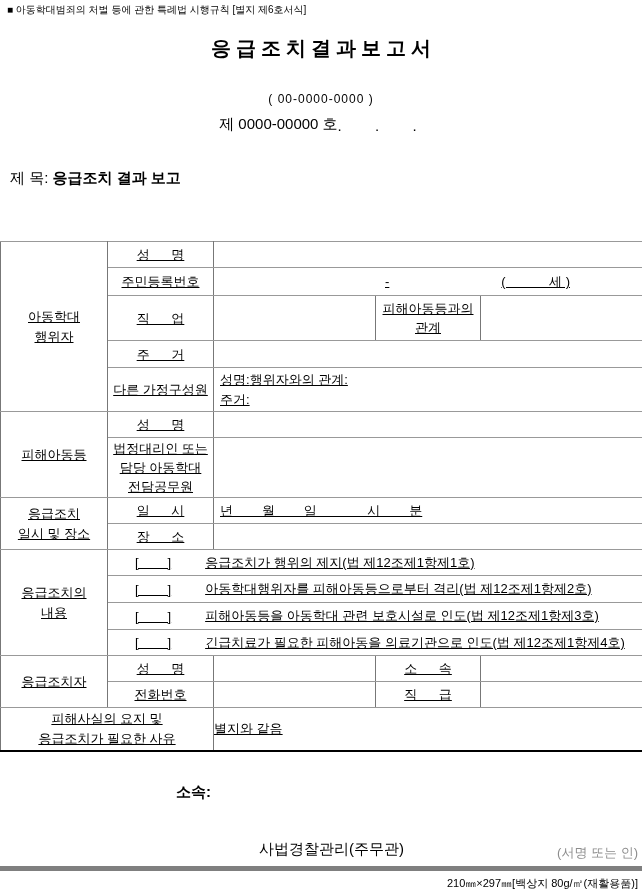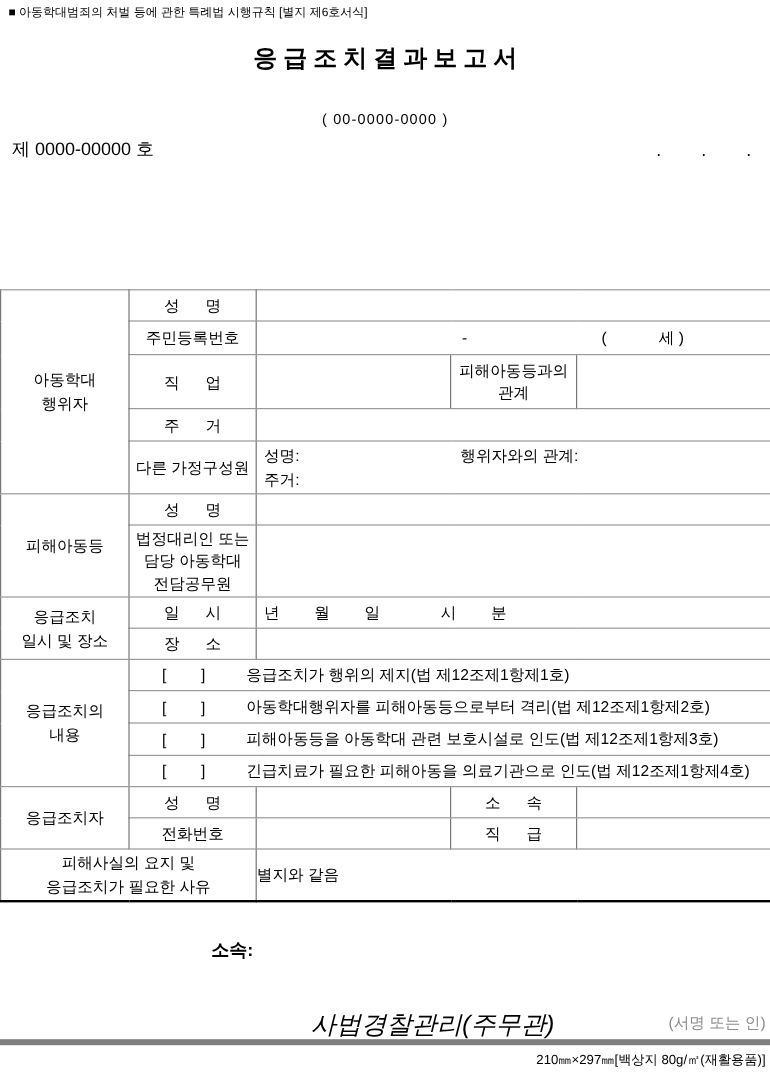--- a/index.html
+++ b/index.html
@@ -8,72 +8,73 @@
     position:relative; width:642px; height:893px; background:#ffffff;
     font-family:"Liberation Sans","DejaVu Sans",sans-serif; color:#000;
     overflow:hidden;
   }
   .notice { position:absolute; top:3px; left:7px; font-size:10px; letter-spacing:0; }
   .title  { position:absolute; top:35px; left:0; width:100%; text-align:center;
             font-size:20px; font-weight:bold; letter-spacing:5px; padding-left:5px; }
   .subnum { position:absolute; top:92px; left:0; width:100%; text-align:center;
             font-size:12px; letter-spacing:1px; }
   .docline { position:absolute; top:115px; left:10px; right:16px; font-size:15px;
-             display:flex; justify-content:space-between; align-items:flex-end; }
+             display:flex; justify-content:center; align-items:flex-end; }
   .dots { white-space:pre; font-size:15px; }
   .recipient { position:absolute; top:142px; left:10px; font-size:15px; }
   .subjectline { position:absolute; top:169px; left:10px; font-size:15px; }
   .subjectline .subj { font-weight:bold; }
   .bodypar { position:absolute; top:192px; left:10px; width:625px; font-size:15px;
              line-height:22.5px; text-indent:45px; text-align:justify; }
 
   table.form { position:absolute; top:241px; left:0; width:642px;
                border-collapse:collapse; table-layout:fixed;
                border-top:1px solid #444; border-bottom:2px solid #000;
                border-left:1px solid #666; border-right:1px solid #666;
                font-size:13px; }
   table.form td { border:1px solid #999; border-left:1px solid #777; border-right:1px solid #777;
-                  vertical-align:middle; overflow:hidden; }
+                  vertical-align:middle; overflow:hidden;text-decoration:underline; }
   td.sec  { text-align:center; white-space:pre-wrap; line-height:20px; }
   td.lbl  { text-align:center; white-space:pre-wrap; line-height:19px; }
   td.val  { padding-left:6px; }
   td.valc { text-align:left; }
   .rrnwrap { display:flex; align-items:center; }
   .rrn-dash { margin-left:165px; }
   .rrn-age  { margin-left:112px; white-space:pre; }
   .dtline   { white-space:pre; }
   .family .fl1 { display:flex; line-height:20px; }
-  .family .rel { margin-left:134px; }
+  .family .rel { }
   .family .fl2 { line-height:20px; }
   td.chk { padding-left:27px; }
   .chkwrap { display:flex; align-items:center; }
   .bracket { white-space:pre; }
   .chktext { margin-left:34px; white-space:nowrap; }
 
   .affil { position:absolute; top:783px; left:176px; font-size:15px; font-weight:bold; }
-  .signer { position:absolute; top:840px; left:259px; font-size:21px;font-style:italic; }
+  .signer { position:absolute; top:840px; left:259px; font-size:15px; }
   .signhint { position:absolute; top:844px; right:4px; font-size:13px; color:#8c8c8c; }
   .graybar { position:absolute; top:866px; left:0; width:642px; height:5px; background:#7f7f7f; }
   .paperspec { position:absolute; top:876px; right:4px; font-size:11px; }
 </style>
 </head>
 <body>
 
 <div class="page">
 
   <div class="notice">■ 아동학대범죄의 처벌 등에 관한 특례법 시행규칙 [별지 제6호서식]</div>
   <div class="title">응급조치결과보고서</div>
   <div class="subnum">( 00-0000-0000 )</div>
 
   <div class="docline">
     <span>제 0000-00000 호</span>
     <span class="dots">.        .        .</span>
   </div>
 
 
+  <div class="subjectline"><span>제 목: </span><span class="subj">응급조치 결과 보고</span></div>
 
 
   <table class="form">
     <colgroup>
       <col style="width:107px">
         <col style="width:106px">
         <col style="width:162px">
         <col style="width:105px">
         <col style="width:162px">
     </colgroup>

